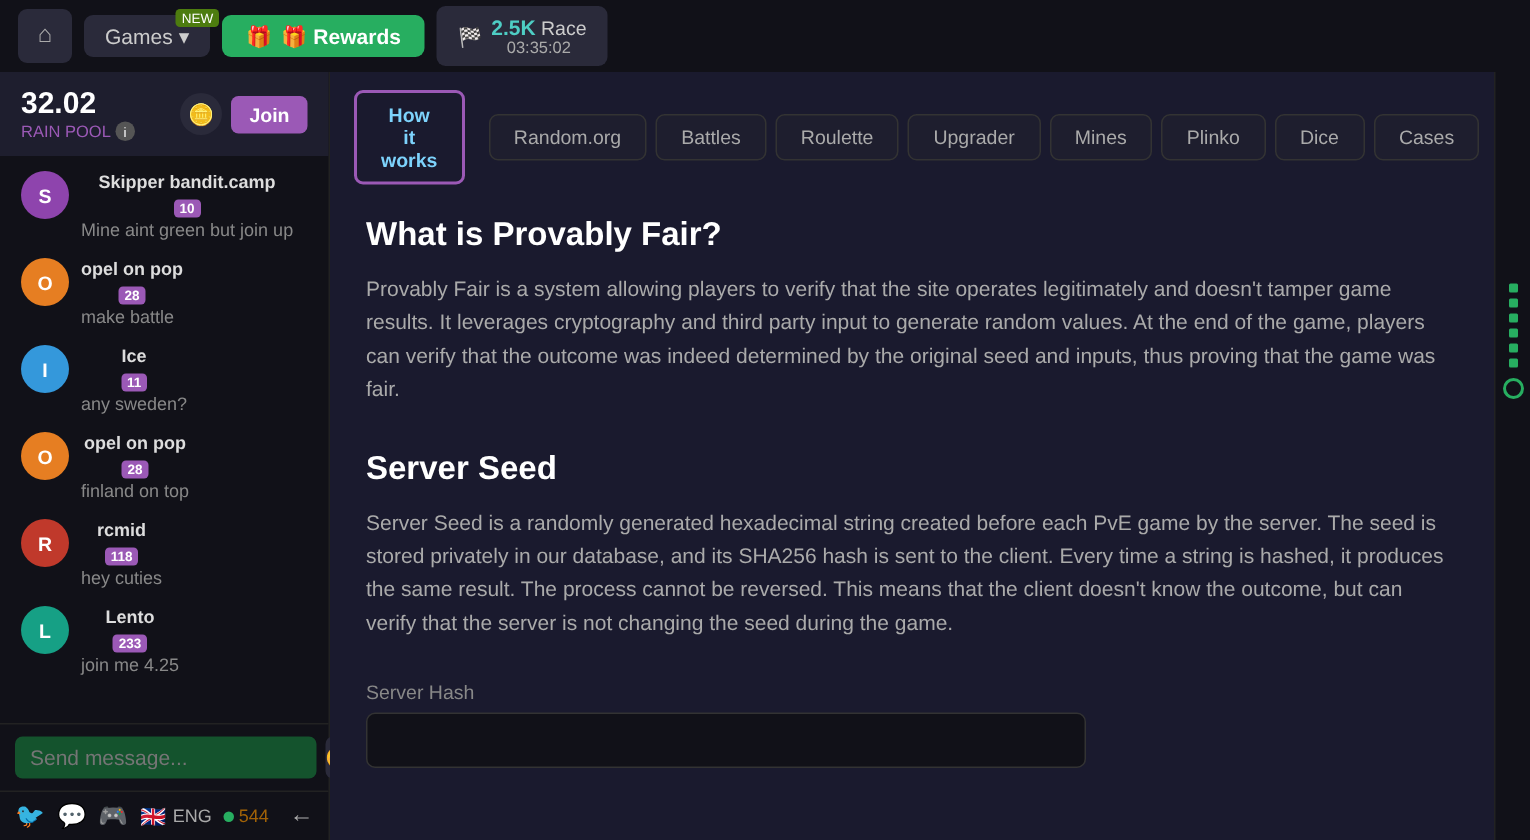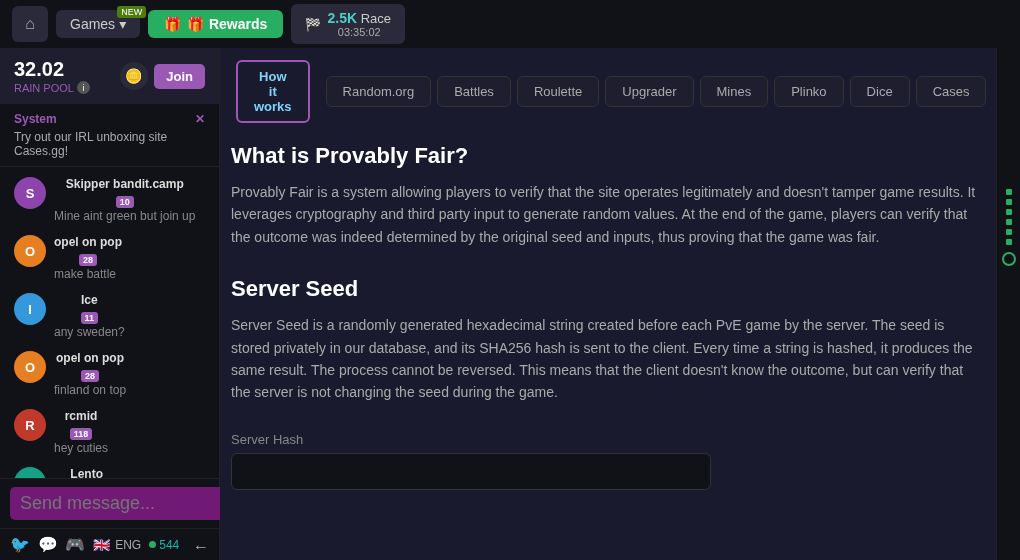--- a/index.html
+++ b/index.html
@@ -216,26 +216,26 @@
     }
     .chat-input-area {
       padding: 8px 10px;
       border-top: 1px solid #222;
       display: flex;
       align-items: center;
       gap: 6px;
     }
     .chat-input {
       flex: 1;
-      background: #701a75;
+      background: #14532d;
       border: none;
       border-radius: 5px;
       padding: 6px 10px;
       color: #aaa;
-      font-size: 18px;
+      font-size: 14px;
       outline: none;
     }
     .emoji-btn, .send-btn {
       background: #2a2a3a;
       border: none;
       color: #aaa;
       width: 28px; height: 28px;
       border-radius: 5px;
       cursor: pointer;
       display: flex; align-items: center; justify-content: center;
@@ -255,21 +255,21 @@
       cursor: pointer;
     }
     .footer-lang {
       display: flex; align-items: center; gap: 4px;
       font-size: 12px;
       color: #aaa;
     }
     .flag { font-size: 14px; }
     .online-count {
       display: flex; align-items: center; gap: 3px;
-      font-size: 12px; color: #14b8a6;
+      font-size: 12px; color: #a16207;
     }
     .online-dot { width: 7px; height: 7px; background: #27ae60; border-radius: 50%; }
     .footer-back { margin-left: auto; cursor: pointer; color: #aaa; font-size: 16px; }
 
     
     .content-area {
       flex: 1;
       display: flex;
       flex-direction: column;
       background: #1a1a2e;
@@ -298,21 +298,21 @@
       font-weight: 600;
     }
     .tab-separator {
       width: 1px; height: 24px;
       background: #333;
       margin: 0 2px;
     }
     .content-scroll {
       flex: 1;
       overflow-y: auto;
-      padding: 20px 11px;
+      padding: 20px 24px;
     }
     .section-title {
       color: #fff;
       font-size: 22px;
       font-weight: 700;
       margin-bottom: 12px;
     }
     .section-body {
       color: #aaa;
       font-size: 14px;
@@ -400,27 +400,20 @@
         <div class="balance-label">
           <span>RAIN POOL</span>
           <span class="info-icon">i</span>
         </div>
       </div>
       <div class="balance-actions">
         <div class="coin-icon">🪙</div>
         <button class="join-btn">Join</button>
       </div>
     </div>
-    <div class="sidebar-system">
-      <div class="system-title">
-        <span>System</span>
-        <span>✕</span>
-      </div>
-      <div class="system-text">Try out our IRL unboxing site Cases.gg!</div>
-    </div>
     <div class="chat-list" id="chat-list">
     <div class="chat-item">
       <div class="avatar" style="background:#8e44ad">S</div>
       <div class="chat-content">
         <div class="chat-user">
           <span class="chat-name">Skipper bandit.camp</span>
           <span class="chat-level">10</span>
         </div>
         <div class="chat-msg">Mine aint green but join up</div>
       </div>

